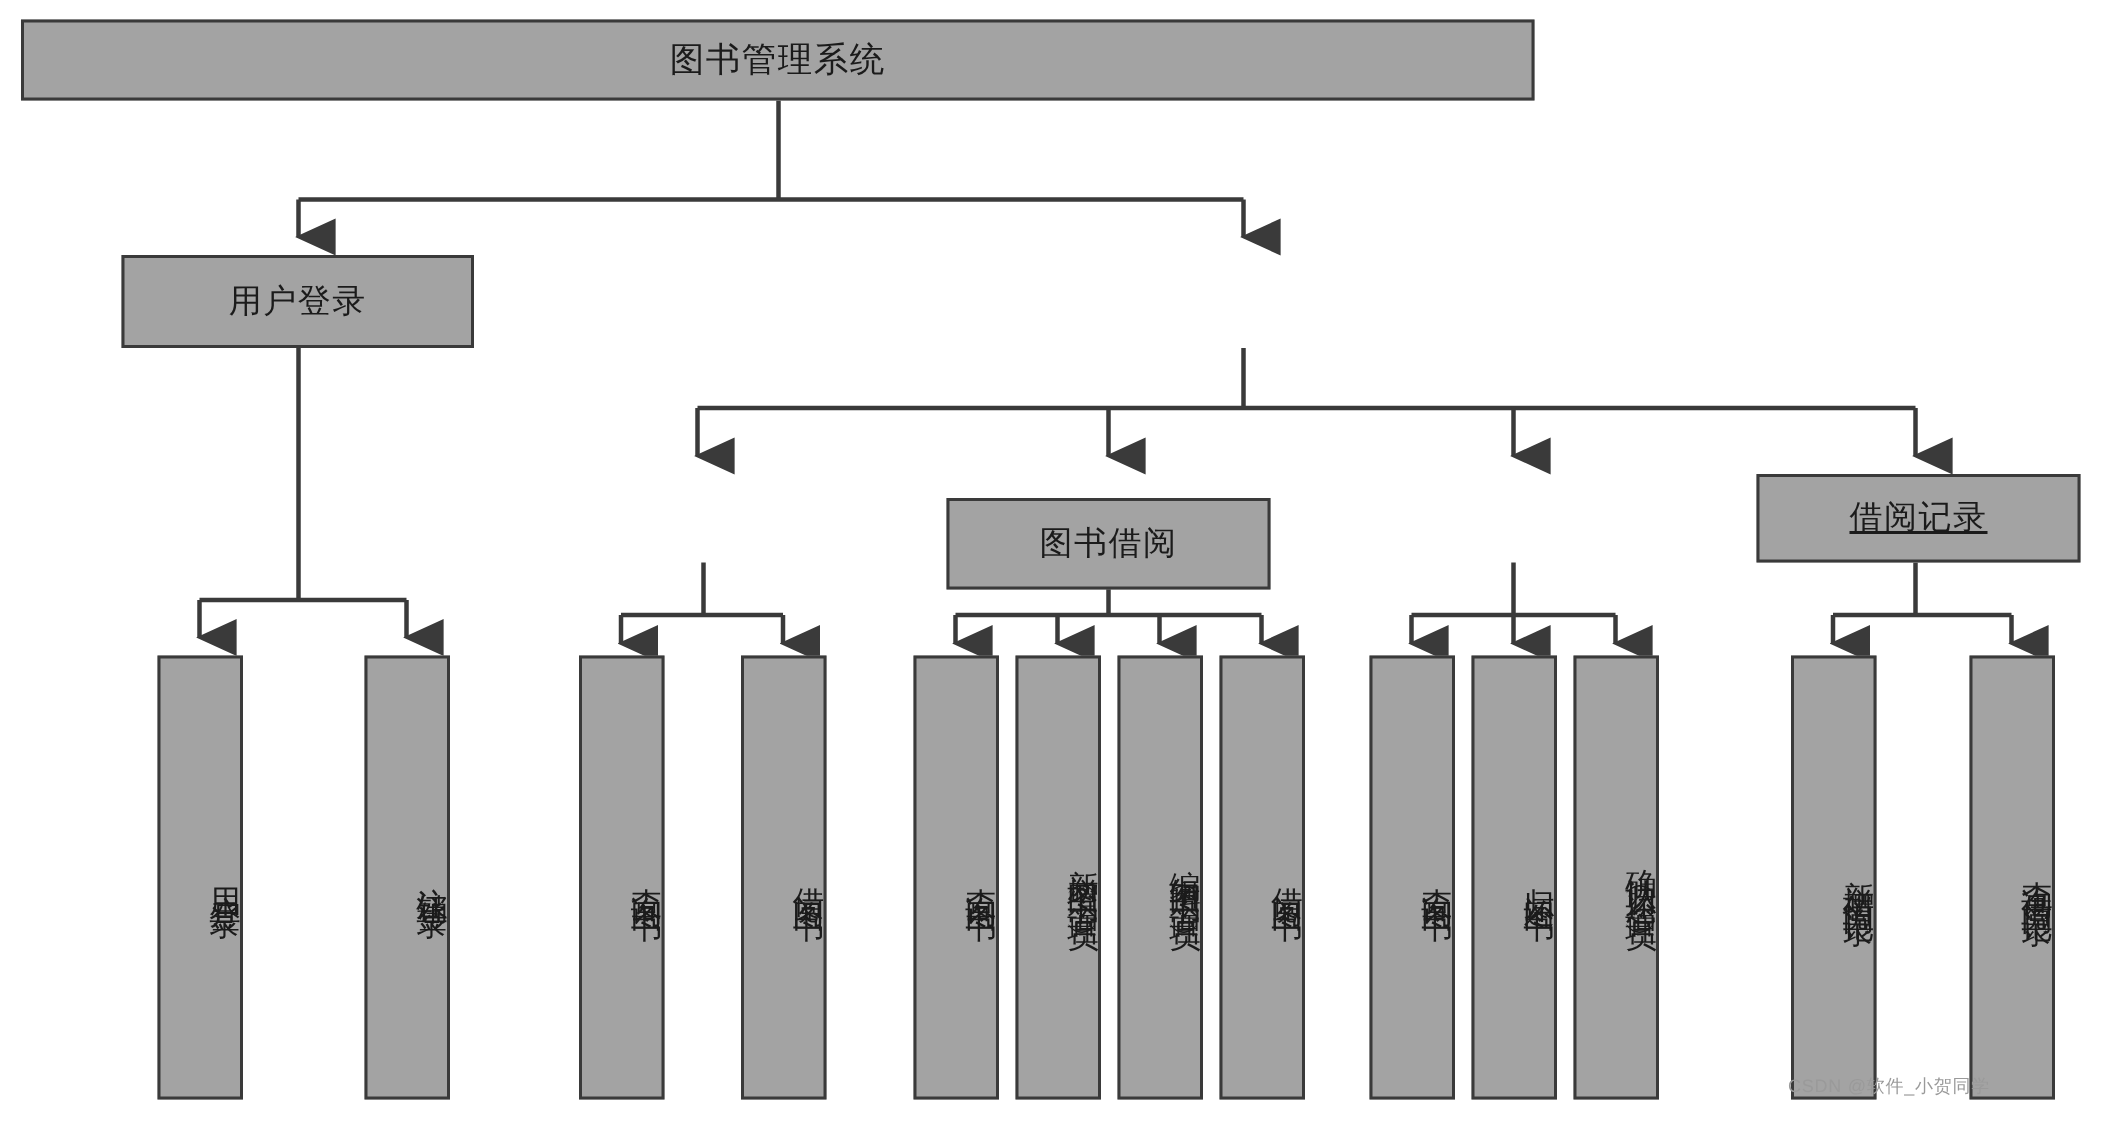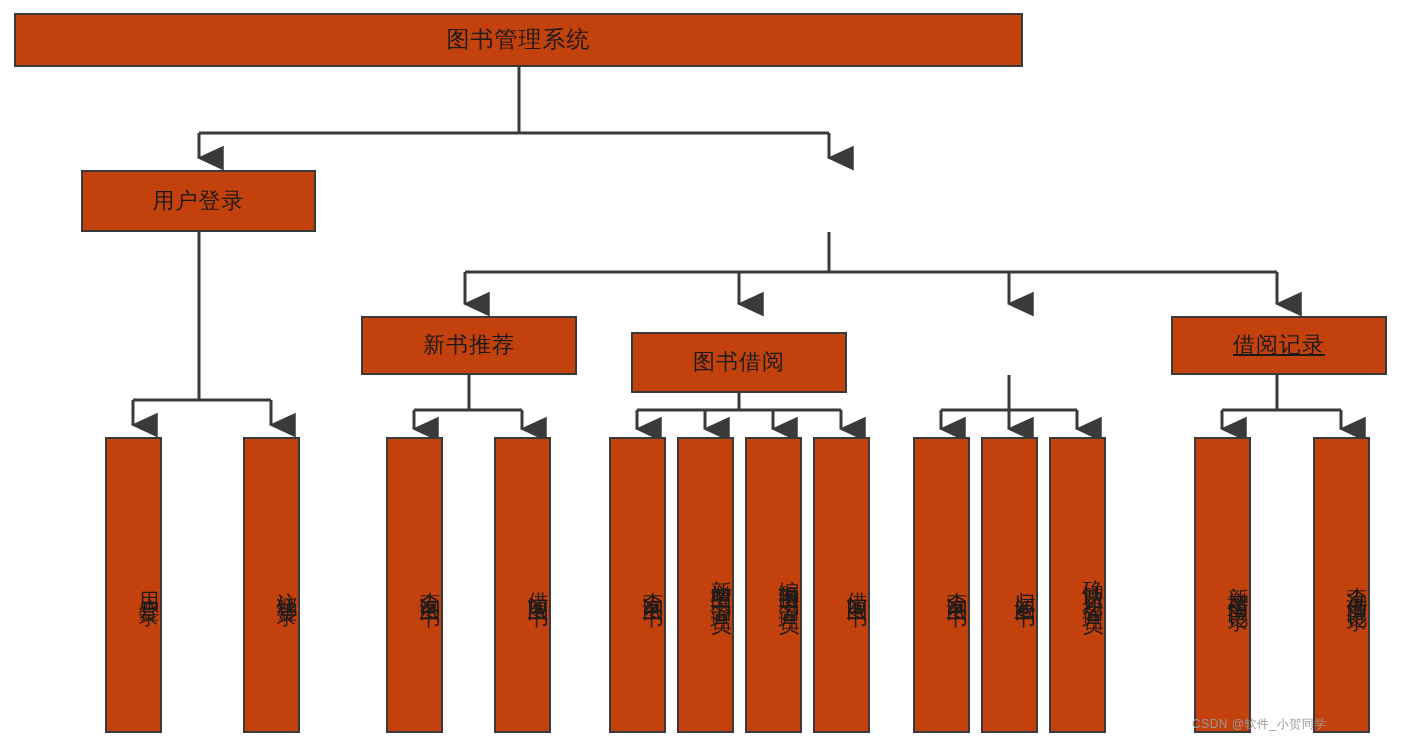--- a/index.html
+++ b/index.html
@@ -22,21 +22,21 @@
     left: 0;
     top: 0;
     width: 1405px;
     height: 747px;
     pointer-events: none;
   }
   .node {
     position: absolute;
     box-sizing: border-box;
     border: 2px solid #3a3a3a;
-    background: #c2410c;
+    background: #a3a3a3;
     display: flex;
     align-items: center;
     justify-content: center;
     color: #1b1b1b;
   }
   .node.horiz {
     font-size: 22px;
     letter-spacing: 1px;
     line-height: 1.1;
   }
@@ -124,23 +124,20 @@
   </svg>
 
   <div class="node horiz title" style="left:14px; top:13px; width:1009px; height:54px;">
     <span>图书管理系统</span>
   </div>
 
   <div class="node horiz" style="left:81px; top:170px; width:235px; height:62px;">
     <span>用户登录</span>
   </div>
 
-  <div class="node horiz" style="left:361px; top:316px; width:216px; height:59px;">
-    <span>新书推荐</span>
-  </div>
   <div class="node horiz" style="left:631px; top:316px; width:216px; height:61px;margin-top:16px;">
     <span>图书借阅</span>
   </div>
   <div class="node horiz" style="left:1171px; top:316px; width:216px; height:59px;text-decoration:underline;">
     <span>借阅记录</span>
   </div>
 
   <div class="node vert" style="left:105px; top:437px; width:57px; height:296px;">
     <span class="vtext">用户登录</span>
   </div>

